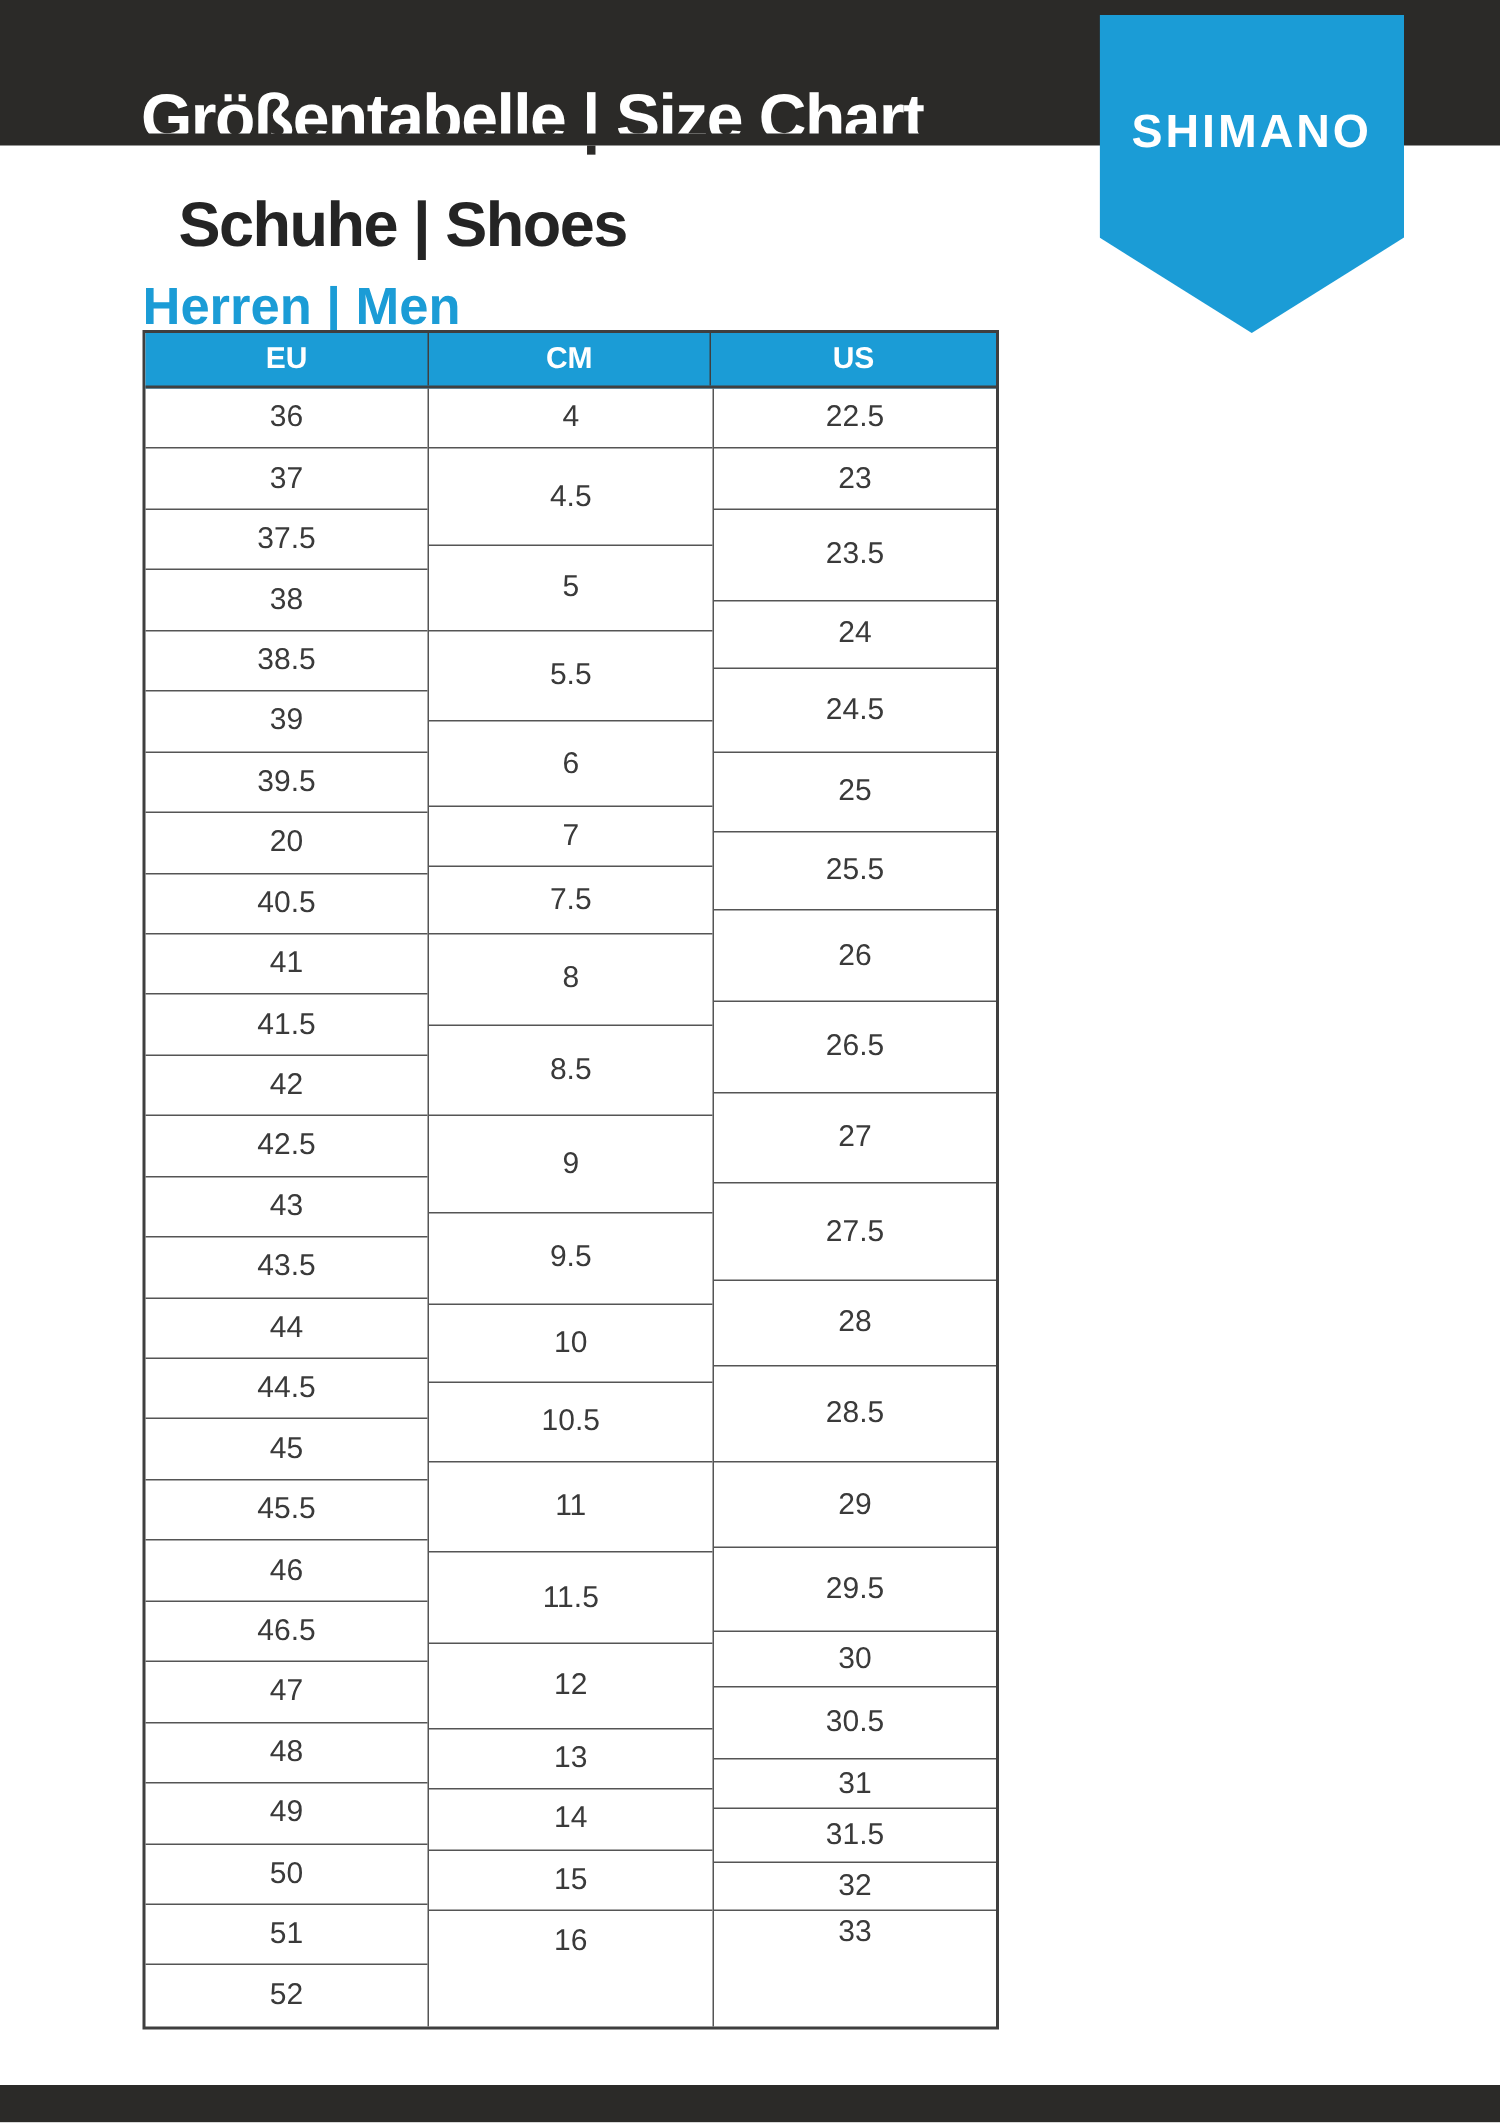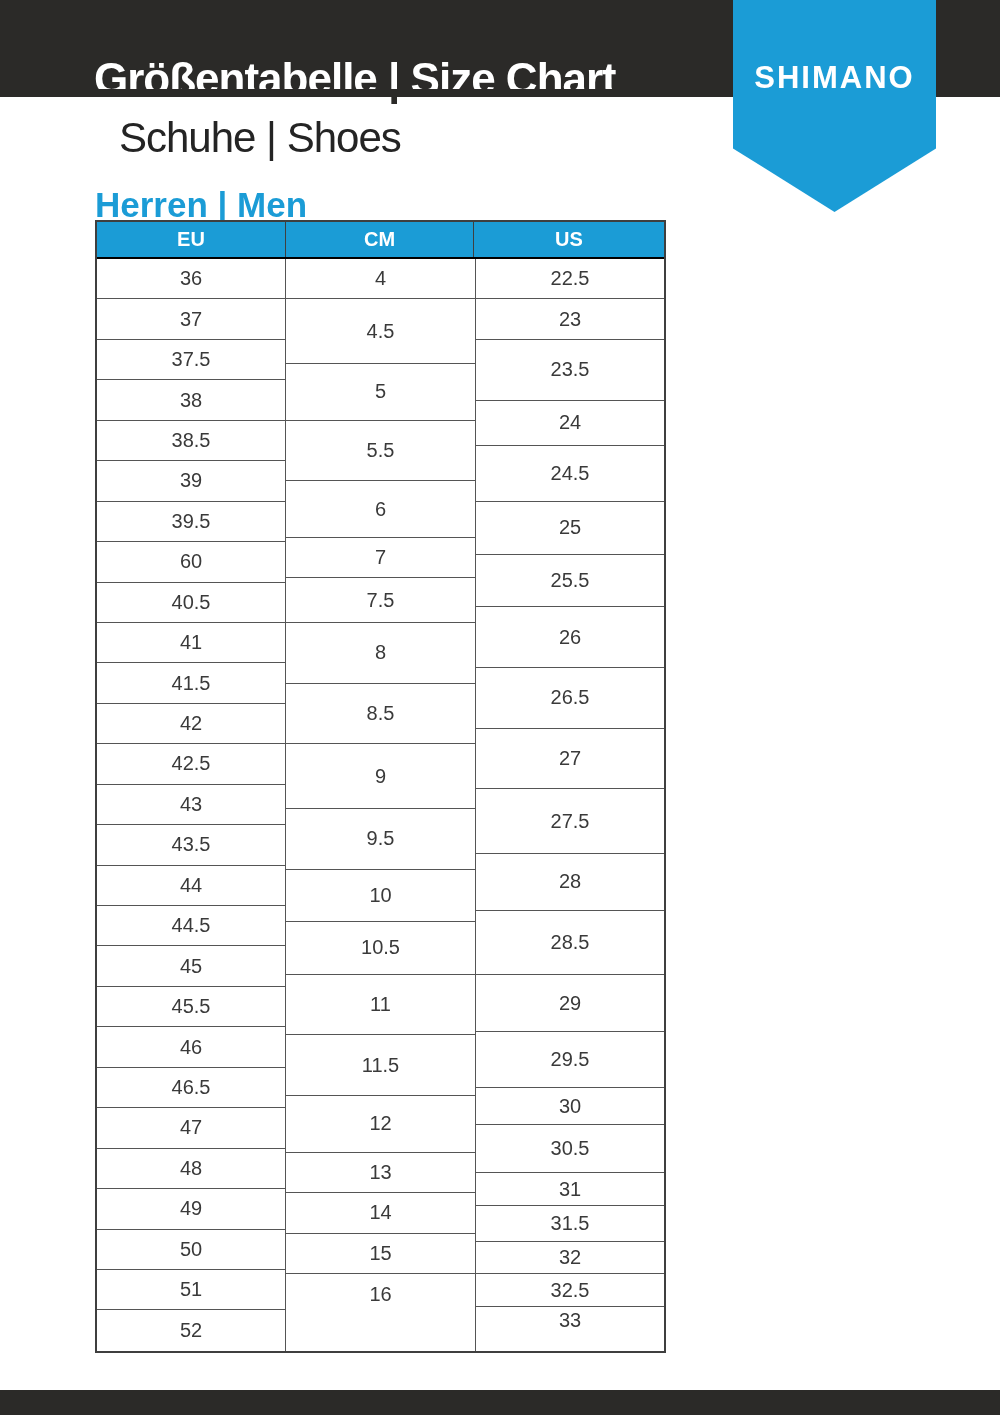--- a/index.html
+++ b/index.html
@@ -33,29 +33,29 @@
     width: 760px; height: 58px;
     z-index: 3;
     font-weight: bold; font-size: 44px; letter-spacing: -1px;
     line-height: 50px; white-space: nowrap;
   }
   .title-line { position: absolute; left: 0; top: 0; }
   .title-line.under { color: var(--dark, #2B2A28); clip-path: inset(43px 0 0 0); }
   .title-line.over  { color: #ffffff;             clip-path: inset(0 0 15px 0); }
 
   .subtitle {
-    position: absolute; left: 119px; top: 114px;
+    position: absolute; left: 119px; top: 126px;
     z-index: 3;
-    font-weight: normal; font-size: 42px; letter-spacing: -1px;
+    font-weight: bold; font-size: 42px; letter-spacing: -1px;
     color: #242424; white-space: nowrap;
   }
 
   
   .ribbon {
-    position: absolute; left: 733px; top: 0;
+    position: absolute; left: 733px; top: 10px;
     width: 203px; height: 212px;
     background: var(--blue, #1B9CD6);
     clip-path: polygon(0 0, 100% 0, 100% 70%, 50% 100%, 0 70%);
     z-index: 2;
     display: flex; justify-content: center; align-items: flex-start;
   }
   .brand {
     margin-top: 60px;
     color: #ffffff; font-weight: bold; font-size: 31px;
     letter-spacing: 2px; white-space: nowrap;
@@ -71,21 +71,21 @@
   .size-table {
     position: absolute; left: 95px; top: 220px;
     width: 571px;
     box-sizing: border-box;
     border: 2px solid #3F3F3F;
     background: #ffffff;
   }
   .thead {
     display: flex; height: 37px;
     background: var(--blue, #1B9CD6);
-    border-bottom: 2px solid #000000;
+    border-bottom: 2px solid #404040;
     box-sizing: border-box;
   }
   .th {
     box-sizing: border-box;
     display: flex; align-items: center; justify-content: center;
     color: #ffffff; font-weight: bold; font-size: 20px;
     border-right: 1.5px solid #3F3F3F;
   }
   .th:last-child { border-right: none; }
   .tbody { display: flex; }
@@ -136,21 +136,21 @@
     </div>
     <div class="tbody">
       <div class="col w-eu" id="col-eu">
           <div class="cell" style="height: 40.444px;">36</div>
           <div class="cell" style="height: 40.444px;">37</div>
           <div class="cell" style="height: 40.444px;">37.5</div>
           <div class="cell" style="height: 40.444px;">38</div>
           <div class="cell" style="height: 40.444px;">38.5</div>
           <div class="cell" style="height: 40.444px;">39</div>
           <div class="cell" style="height: 40.444px;">39.5</div>
-          <div class="cell" style="height: 40.444px;">60</div>
+          <div class="cell" style="height: 40.444px;">20</div>
           <div class="cell" style="height: 40.444px;">40.5</div>
           <div class="cell" style="height: 40.444px;">41</div>
           <div class="cell" style="height: 40.444px;">41.5</div>
           <div class="cell" style="height: 40.444px;">42</div>
           <div class="cell" style="height: 40.444px;">42.5</div>
           <div class="cell" style="height: 40.444px;">43</div>
           <div class="cell" style="height: 40.444px;">43.5</div>
           <div class="cell" style="height: 40.444px;">44</div>
           <div class="cell" style="height: 40.444px;">44.5</div>
           <div class="cell" style="height: 40.444px;">45</div>
@@ -200,19 +200,18 @@
           <div class="cell" style="height: 64.7104px;">27.5</div>
           <div class="cell" style="height: 56.6216px;">28</div>
           <div class="cell" style="height: 64.7104px;">28.5</div>
           <div class="cell" style="height: 56.6216px;">29</div>
           <div class="cell" style="height: 56.6216px;">29.5</div>
           <div class="cell" style="height: 36.3996px;">30</div>
           <div class="cell" style="height: 48.5328px;">30.5</div>
           <div class="cell" style="height: 32.3552px;">31</div>
           <div class="cell" style="height: 36.3996px;">31.5</div>
           <div class="cell" style="height: 32.3552px;">32</div>
-          <div class="cell" style="height: 32.3552px;">32.5</div>
           <div class="cell" style="height: 28.3108px;">33</div>
         </div>
     </div>
   </div>
 
 </div>
 
 </body></html>

